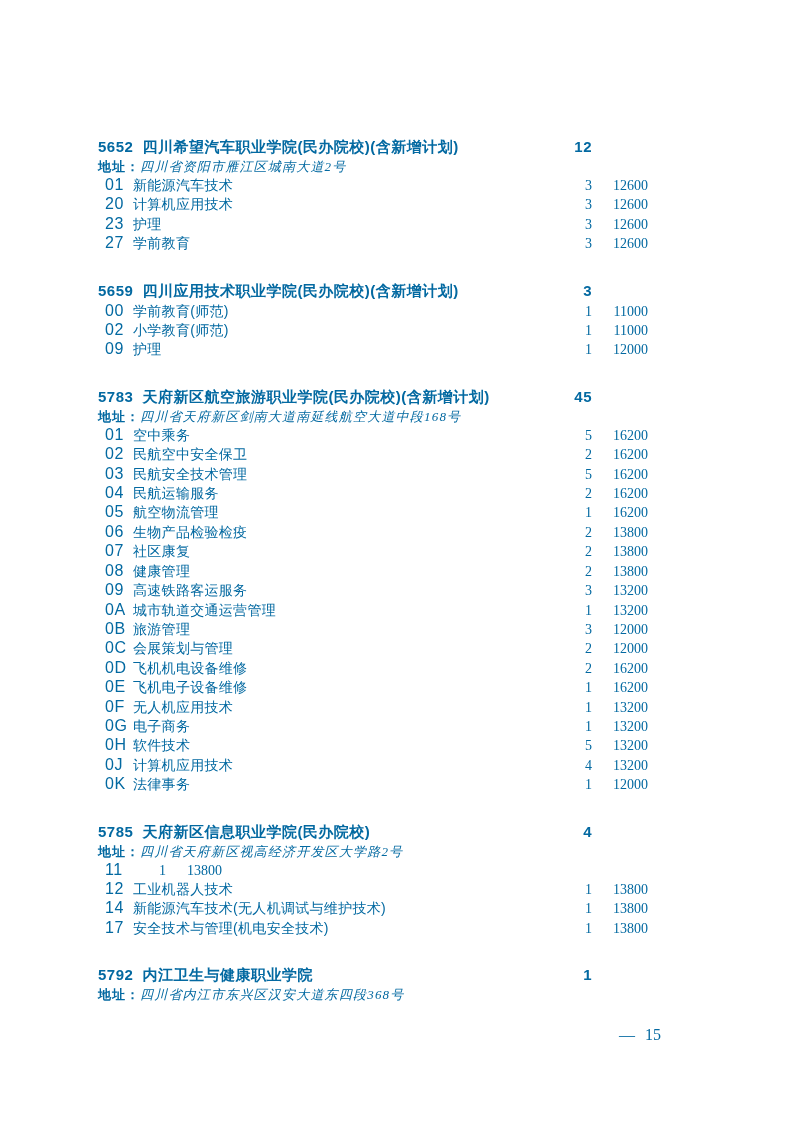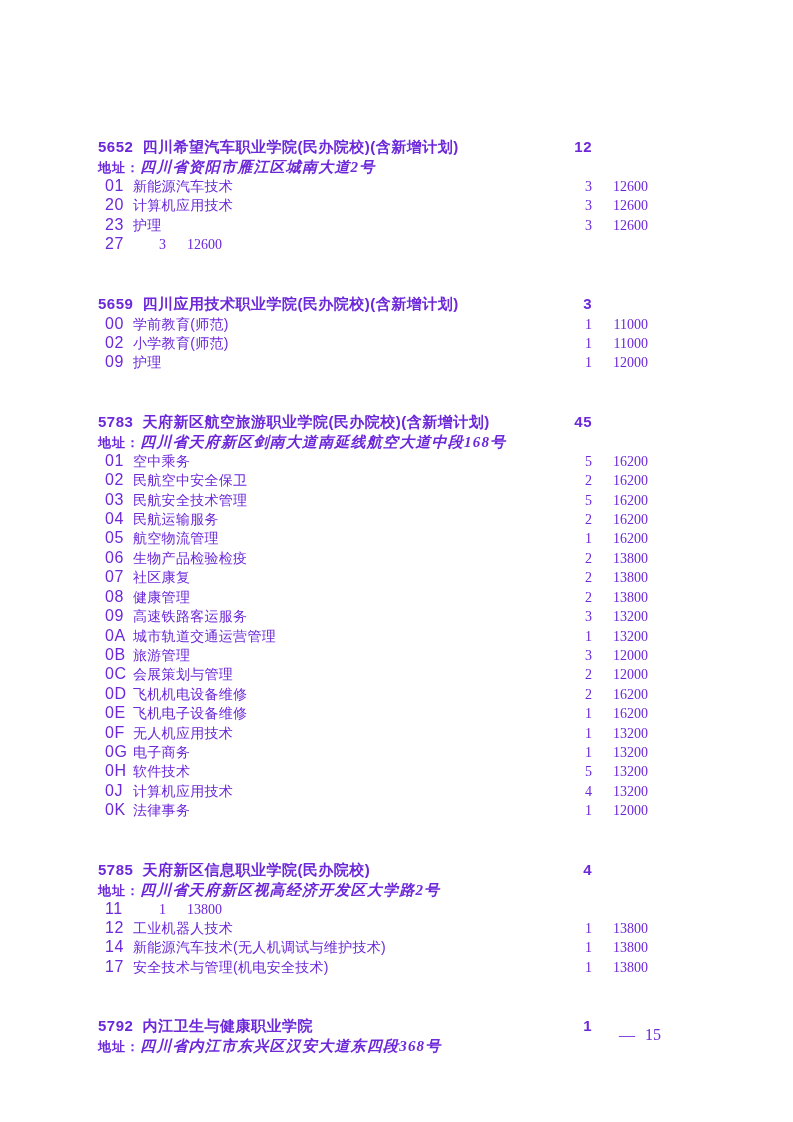--- a/index.html
+++ b/index.html
@@ -2,30 +2,30 @@
 <html><head>
 <meta charset="utf-8">
 <style>
   html, body { margin: 0; padding: 0; background: #ffffff; }
   .page {
     position: relative;
     width: 665px;
     height: 1122px;
     background: #ffffff;
     font-family: "Liberation Sans", sans-serif;
-    color: #6d28d9;
+    color: #0369a1;
     overflow: hidden;
   }
   .content {
     position: absolute;
     left: 98px;
     top: 136px;
     width: 550px;
   }
-  .college + .college { margin-top: 38px; }
+  .college + .college { margin-top: 26px; }
   .college-header {
     display: flex;
     align-items: baseline;
     line-height: 22px;
     font-weight: bold;
     font-size: 15px;
     letter-spacing: 0.5px;
   }
   .c-title { flex: 1; white-space: nowrap; }
   .c-code {
@@ -41,22 +41,21 @@
   .address-line {
     line-height: 18px;
     font-size: 13px;
     white-space: nowrap;
   }
   .addr-label { font-weight: bold; letter-spacing: 1px; }
   .addr-text {
     font-family: "Liberation Serif", serif;
     font-style: italic;
     letter-spacing: 1.2px;
-    font-size: 15px;
-    font-weight: bold;
+    font-size: 13px;
   }
   .major-row {
     display: flex;
     align-items: baseline;
     line-height: 18.4px;
     font-size: 14px;
     padding-left: 7px;
   }
   .m-code {
     width: 21px;
@@ -116,20 +115,21 @@
 
   <div class="major-row">
     <span class="m-code">23</span>
     <span class="m-name">护理</span>
     <span class="col-count num">3</span>
     <span class="col-fee num">12600</span>
   </div>
 
   <div class="major-row">
     <span class="m-code">27</span>
+    <span class="m-name">学前教育</span>
     <span class="col-count num">3</span>
     <span class="col-fee num">12600</span>
   </div>
 </div>
   </section>
 
   <section class="college">
     <div class="college-header">
       <span class="c-title">
         <span class="c-code">5659</span><span class="c-name">四川应用技术职业学院(民办院校)(含新增计划)</span>

